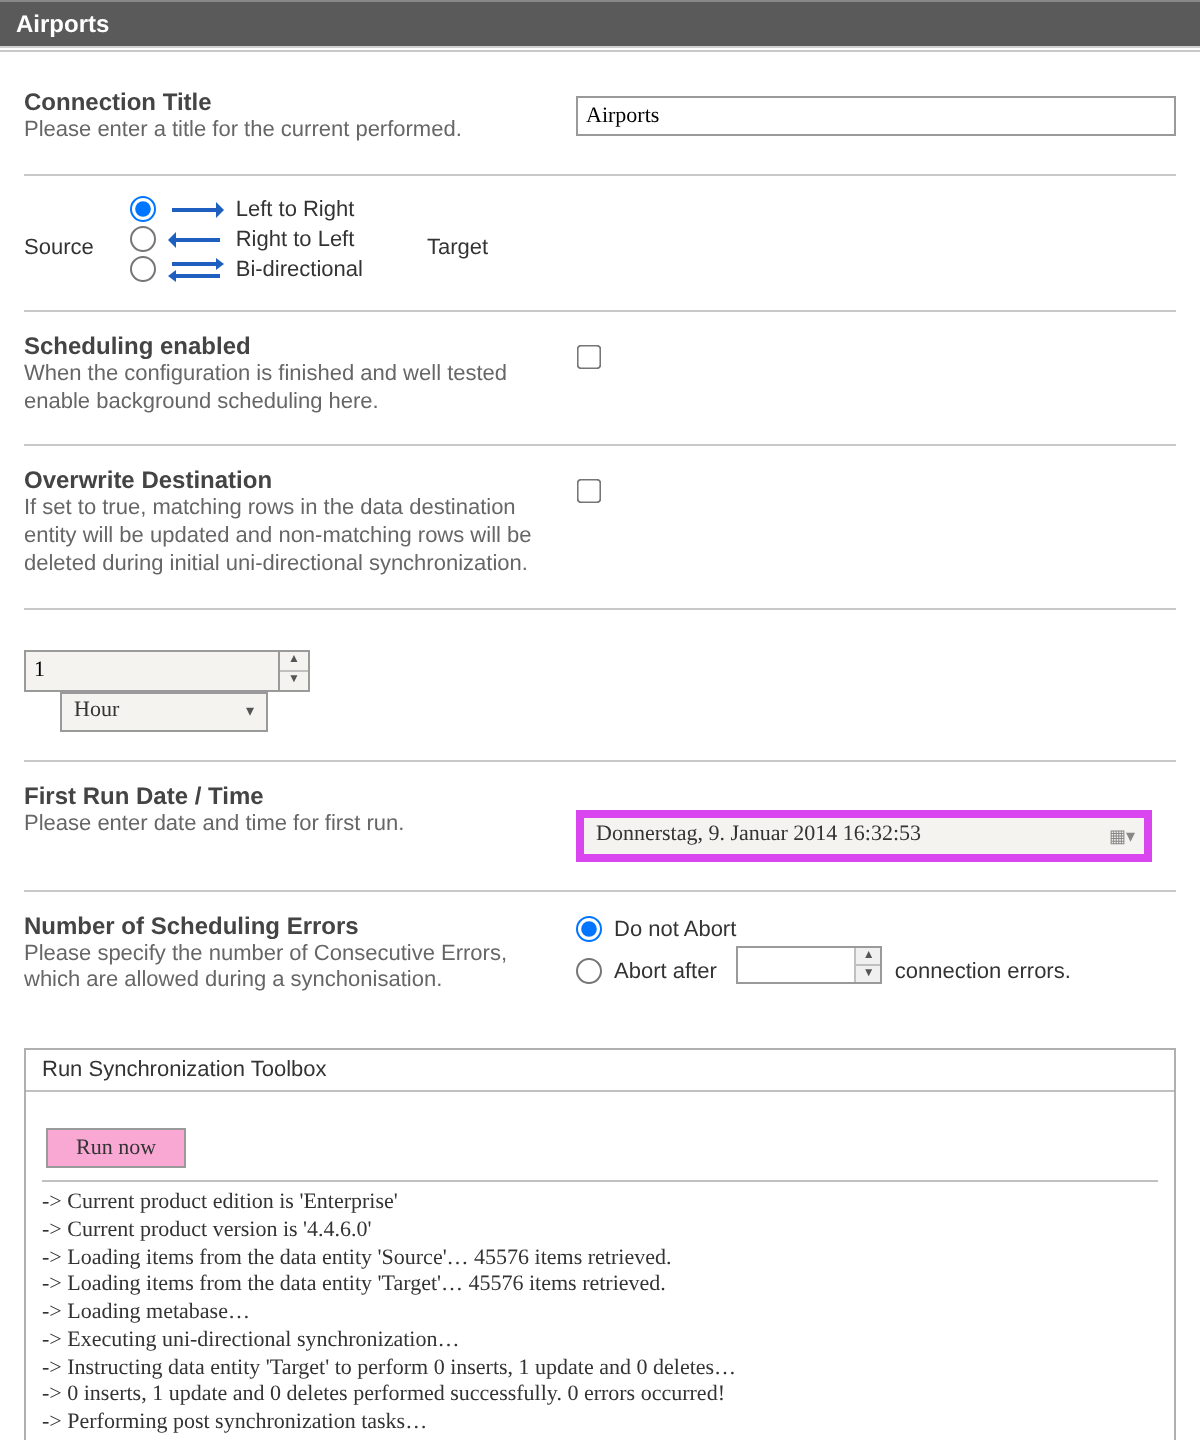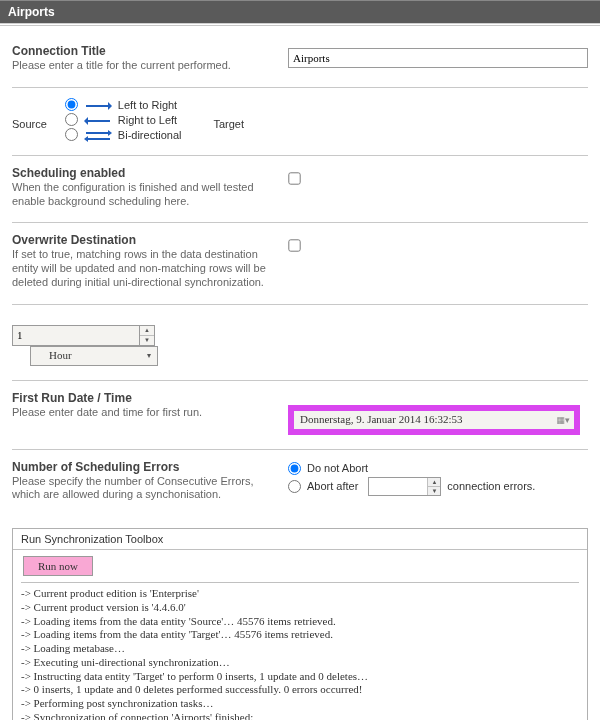--- a/index.html
+++ b/index.html
@@ -23,30 +23,30 @@
   .arrow{display:inline-block;width:28px;height:12px;position:relative}
   .arrow svg{width:28px;height:12px;vertical-align:middle}
   .chk input{transform:scale(0.95);margin:0}
   .chk{padding-top:6px}
   .spinner{display:flex}
   .spinner input{width:128px;border:1px solid #9a9a9a;background:#f4f3f0;padding:2px 4px;font:11px Tahoma}
   .spin-btns{display:flex;flex-direction:column;border:1px solid #9a9a9a;border-left:0}
   .spin-btns div{width:14px;height:9px;background:#f4f3f0;font-size:6px;line-height:9px;text-align:center;color:#555;border-bottom:1px solid #c0c0c0;cursor:pointer}
   .spin-btns div:last-child{border-bottom:0}
   .combo{display:inline-flex;border:1px solid #9a9a9a;background:#f4f3f0;height:18px;vertical-align:top;margin-left:18px}
-  .combo .cval{padding:2px 18px;width:74px;font:11px Tahoma;color:#333}
+  .combo .cval{padding:2px 6px;width:74px;font:11px Tahoma;color:#333}
   .combo .cbtn{width:16px;text-align:center;font-size:8px;color:#555;line-height:18px}
-  .dtpick{display:flex;border:6px solid #d946ef;background:#f4f3f0;height:18px;width:280px}
+  .dtpick{display:flex;border:4px solid #d946ef;background:#f4f3f0;height:18px;width:280px}
   .dtpick .dval{padding:2px 6px;flex:1;font:11px Tahoma;color:#333}
   .dtpick .dbtn{width:22px;text-align:center;font-size:9px;color:#888;line-height:18px}
   .box{border:1px solid #b0b0b0;margin-top:12px;padding-bottom:6px}
-  .box .boxtitle{padding:4px 8px;font-size:11px;color:#333;border-bottom:1px solid #c0c0c0;margin-bottom:6px}
+  .box .boxtitle{padding:4px 8px;font-size:11px;color:#333;border-bottom:1px solid #c0c0c0;margin-bottom:18px}
   .btn{display:inline-block;border:1px solid #9a9a9a;background:#f9a8d4;padding:3px 14px;margin:0 0 6px 10px;font:11px Tahoma;cursor:pointer}
   .log{border-top:1px solid #c0c0c0;margin:0 8px;padding-top:4px;font:11px Tahoma;color:#333;line-height:1.25em}
-  .abort-row{display:flex;align-items:center;gap:6px;margin-top:2px}
+  .abort-row{display:flex;align-items:flex-end;gap:6px;margin-top:2px}
   .abort-row input[type=radio]{margin:0}
   .tiny-spin{display:inline-flex;border:1px solid #9a9a9a;margin-left:4px}
   .tiny-spin input{width:58px;border:0;background:#fff;padding:1px 3px;font:11px Tahoma}
   .tiny-spin .btns{display:flex;flex-direction:column;border-left:1px solid #c0c0c0}
   .tiny-spin .btns div{width:12px;height:8px;font-size:6px;line-height:8px;text-align:center;color:#555;background:#f0f0f0;border-bottom:1px solid #c0c0c0;cursor:pointer}
   .tiny-spin .btns div:last-child{border-bottom:0}
 </style>
 </head>
 <body>
 

